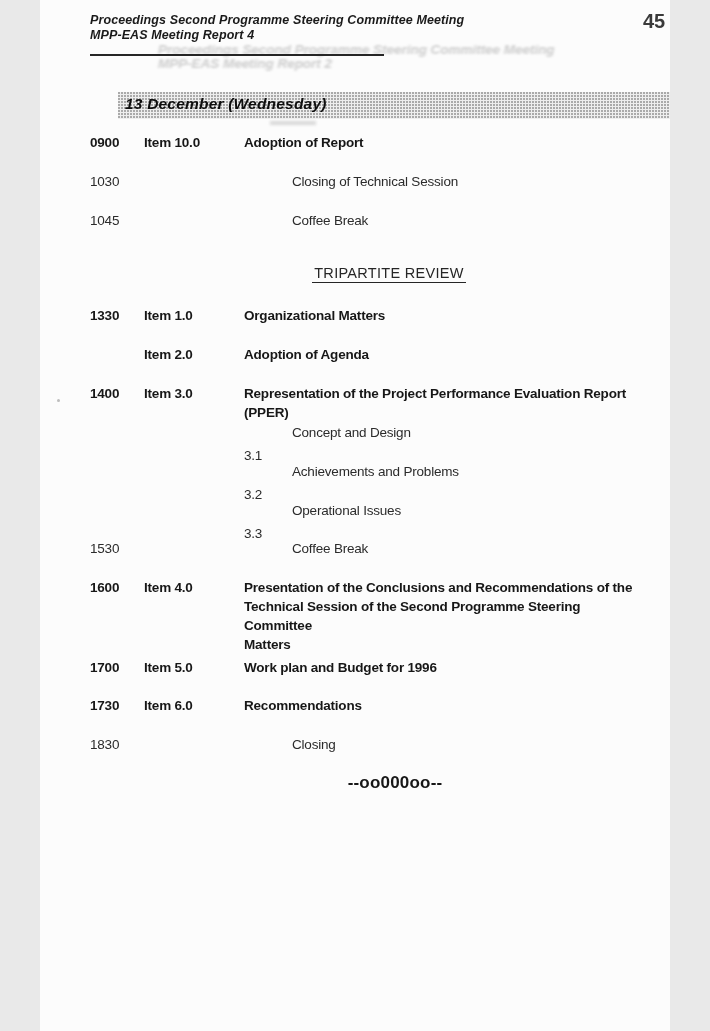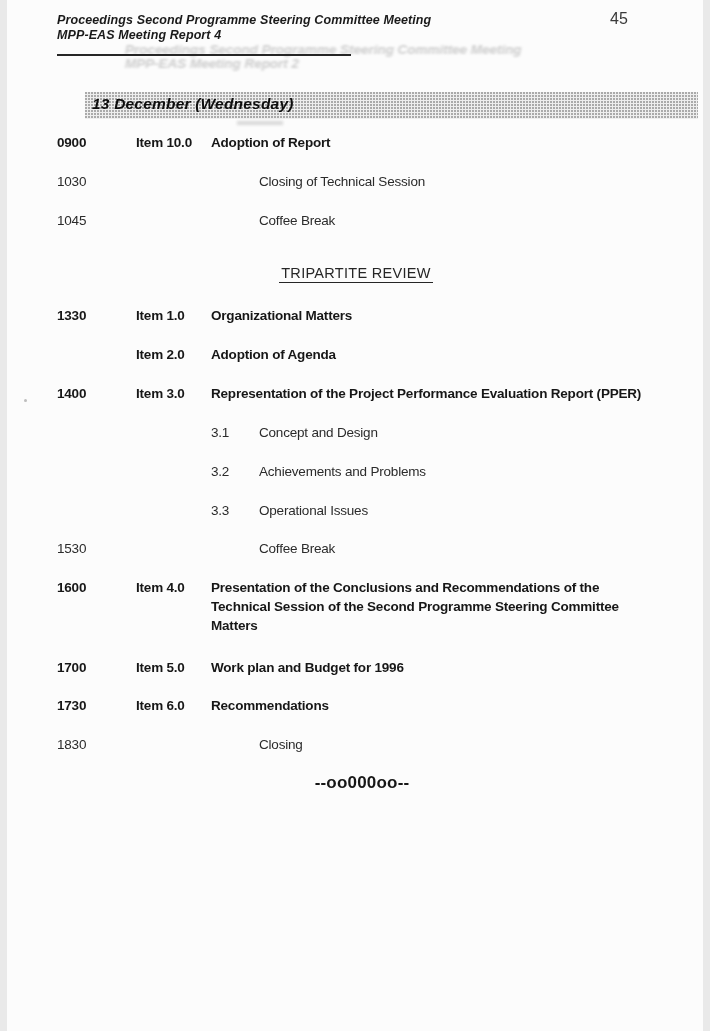--- a/index.html
+++ b/index.html
@@ -1,27 +1,27 @@
 <!DOCTYPE html>
 <html><head>
 <meta charset="utf-8">
 <style>
   html,body { margin:0; padding:0; background:#e9e9e9; }
   .page {
-    position:relative; width:696px; height:1031px; margin:0 auto;
+    position:relative; width:630px; height:1031px; margin:0 auto;
     background:#fcfcfc; overflow:hidden;
     font-family:"Liberation Sans", sans-serif; color:#1d1d1d;
   }
   
   .hdr {
     position:absolute; left:50px; top:13px;
     font-weight:bold; font-style:italic; font-size:12.5px; line-height:15px;
     letter-spacing:0.1px; color:#1a1a1a; z-index:3;
   }
-  .pagenum { position:absolute; left:603px; top:10px; font-size:16px; color:#3a3a3a; }
+  .pagenum { position:absolute; left:603px; top:10px; font-size:20px; color:#3a3a3a;font-weight:bold; }
   
   .bleed {
     position:absolute; font-weight:bold; font-style:italic; font-size:12px;
     color:#8f8f8f; opacity:0.45; filter:blur(1.2px);
     transform:scaleX(1.12); transform-origin:left center; white-space:nowrap; z-index:1;
   }
   .bleed1 { left:118px; top:43px; }
   .bleed2 { left:118px; top:57px; }
   .rule { position:absolute; left:50px; top:54px; width:294px; height:0; border-top:2px solid #262626; z-index:2; }
   .smudge { position:absolute; left:230px; top:121px; width:46px; height:4px; background:#d8d8d8; filter:blur(1.5px); }
@@ -35,23 +35,23 @@
     margin-left:36px;
   }
   .section-bar-title {
     position:absolute; left:7px; top:3px;
     font-weight:bold; font-style:italic; font-size:15.5px; color:#0e0e0e; letter-spacing:0.2px;
   }
   
   .row { position:absolute; left:0; width:100%; font-size:13.5px; letter-spacing:-0.2px; color:#2b2b2b; }
   .row.b { font-weight:bold; color:#171717; }
   .c-time   { position:absolute; left:50px; line-height:19px; }
-  .c-item   { position:absolute; left:113px; line-height:19px;padding-left:16px; }
+  .c-item   { position:absolute; left:88px; line-height:19px;padding-left:16px; }
   .c-desc   { position:absolute; left:204px; right:36px; white-space:pre-line; line-height:19px; }
-  .c-subnum { position:absolute; left:204px; line-height:19px; }
+  .c-subnum { position:absolute; left:204px; line-height:19px;margin-top:23px; }
   .c-desc-ind { position:absolute; left:252px; line-height:19px; }
   
   .tri-heading {
     position:absolute; top:265px; left:0; width:710px; box-sizing:border-box; padding-right:12px;
     text-align:center; font-size:14.5px; letter-spacing:0.3px; color:#262626;
   }
   .tri-heading span { display:inline-block; border-bottom:1.6px solid #262626; padding:0 2px 1px 2px; }
   .end-mark {
     position:absolute; top:773px; left:0; width:710px; text-align:center;
     font-weight:bold; font-size:17px; color:#171717; letter-spacing:0.2px;

